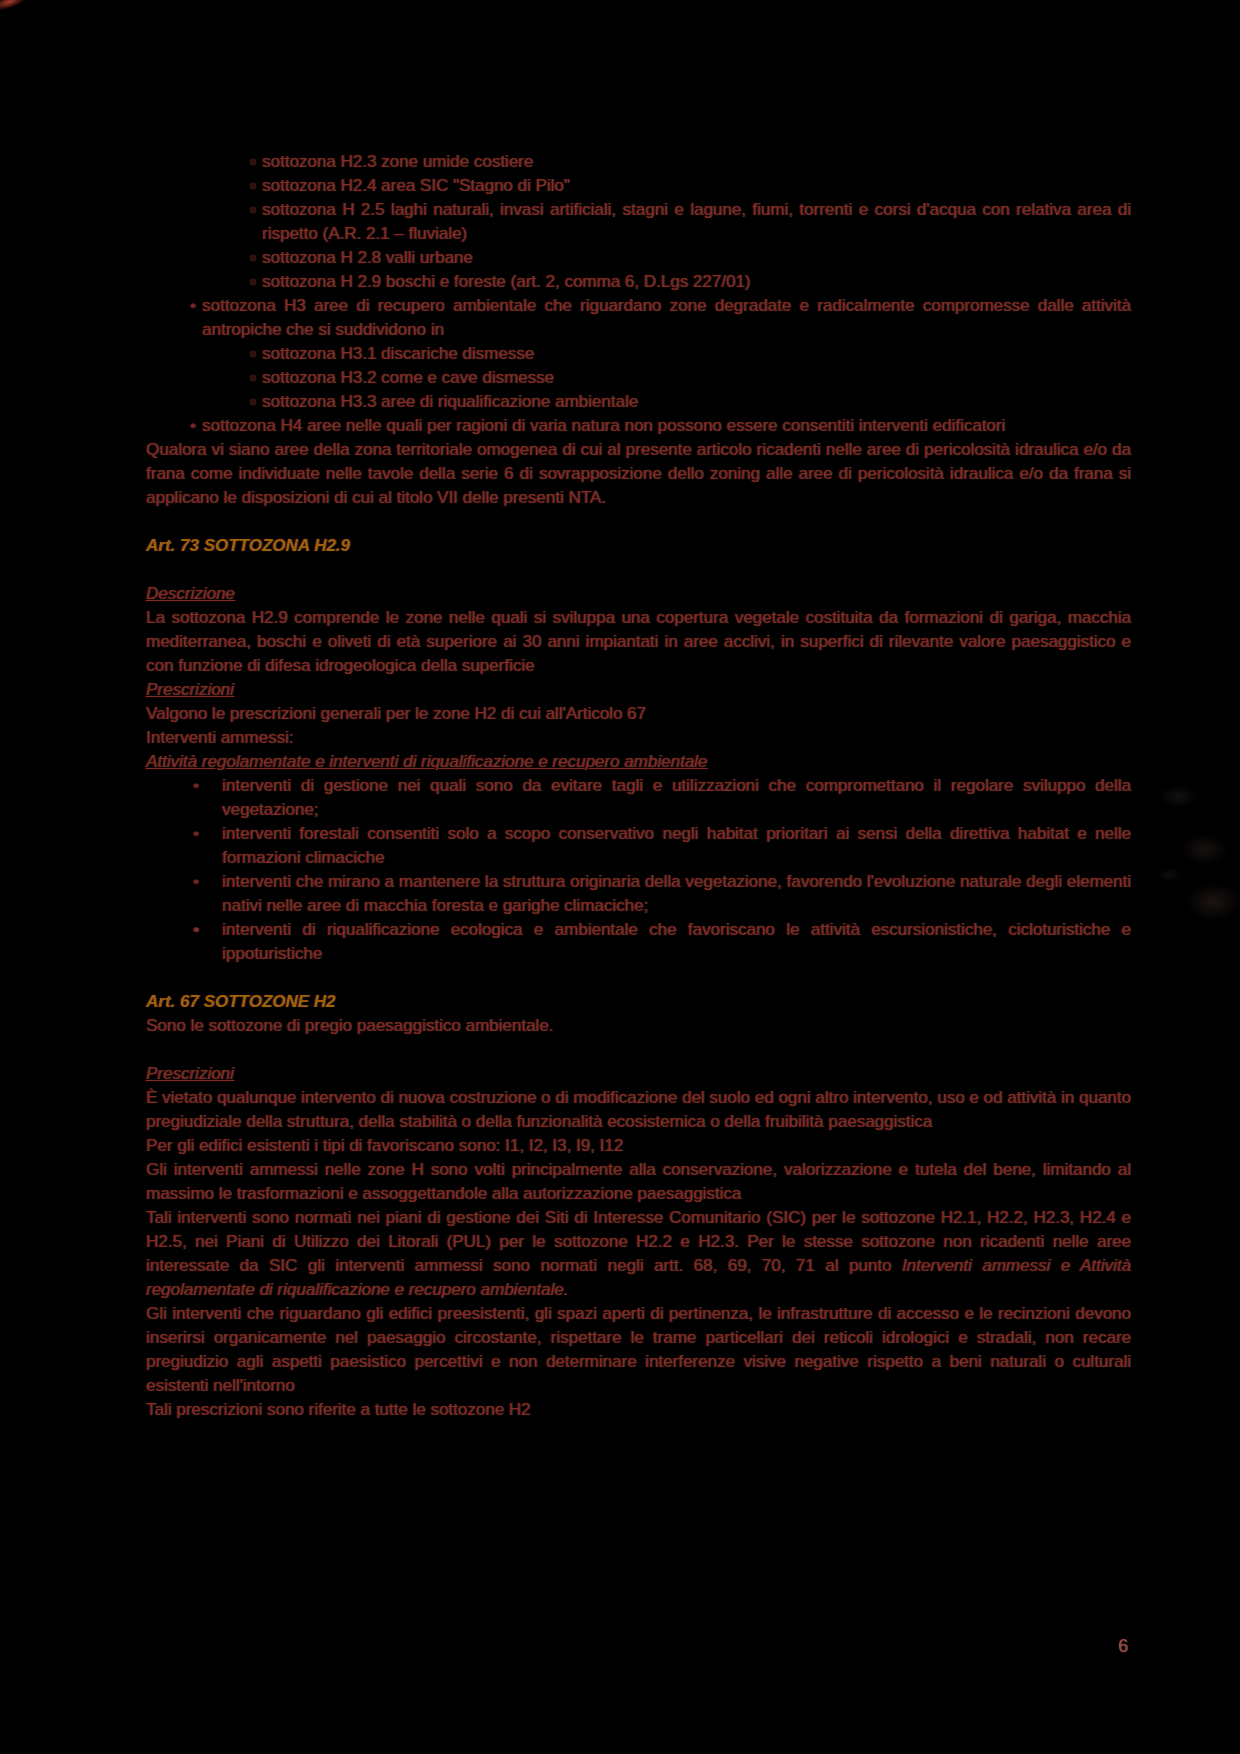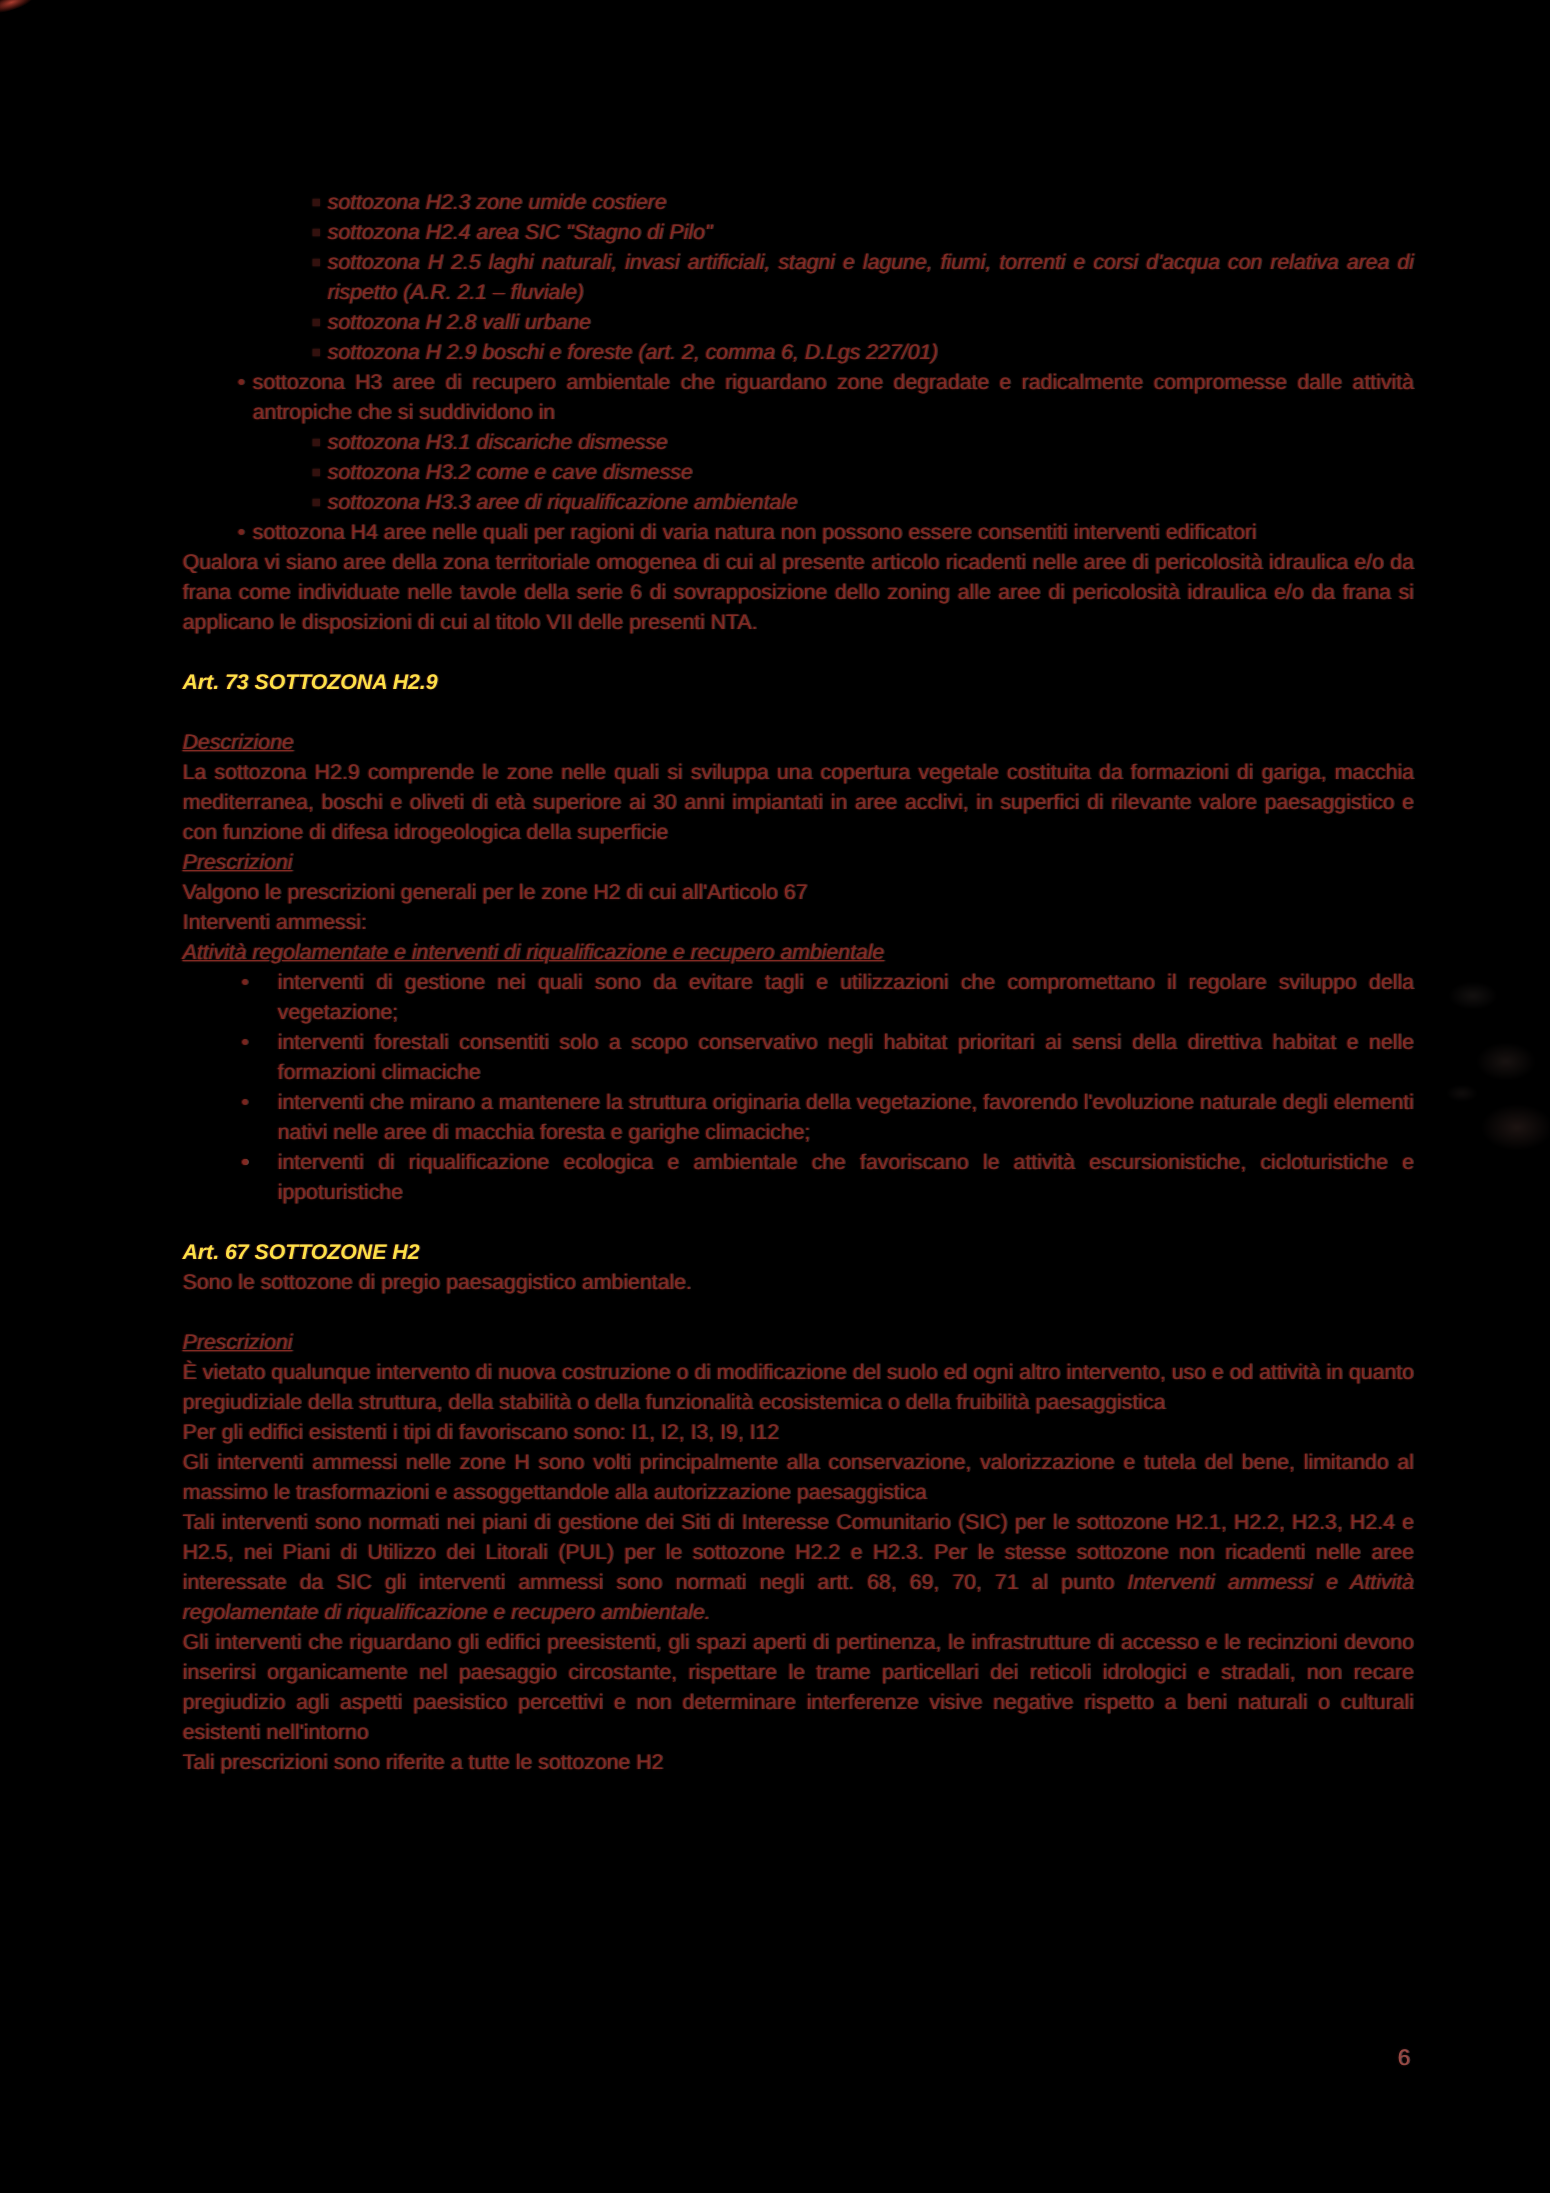--- a/index.html
+++ b/index.html
@@ -14,24 +14,24 @@
     color:#84膝2a23; 
   }
   .doc{
     color:#842a23;
     font-size:17px;line-height:24px;
     text-shadow:1px 0 0 rgba(190,175,170,0.22), -1px 0 0 rgba(70,12,10,0.65), 0 0 2px rgba(150,55,45,0.35);
   }
   .blk{text-align:justify;position:relative;}
   .blk.line,.blk.italic,.blk.heading{text-align:left;}
   .blk.italic{font-style:italic;text-decoration:underline;}
-  .blk.heading{font-style:italic;font-weight:bold;color:#fde047;}
+  .blk.heading{font-style:italic;font-weight:bold;color:#a16207;}
   .gap-t{margin-top:24px;}
   .gap-b{margin-bottom:24px;}
-  .sub{padding-left:116px;font-style:italic;}
+  .sub{padding-left:116px;}
   .sub>.marker{
     position:absolute;left:104px;top:9px;width:6px;height:6px;
     background:#5d1f1a;opacity:.55;box-shadow:0 0 2px rgba(160,80,70,.4);
   }
   .bullet{padding-left:56px;}
   .bullet>.marker{position:absolute;left:44px;top:0;opacity:.9;}
   .ibullet{padding-left:76px;}
   .ibullet>.marker{position:absolute;left:47px;top:0;opacity:.9;}
   .page-number{
     position:absolute;left:1118px;top:1636px;

